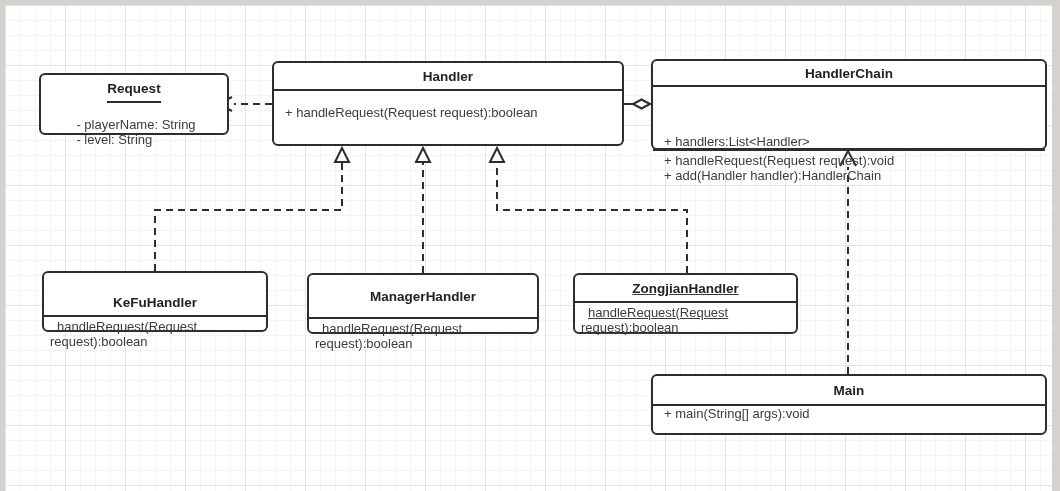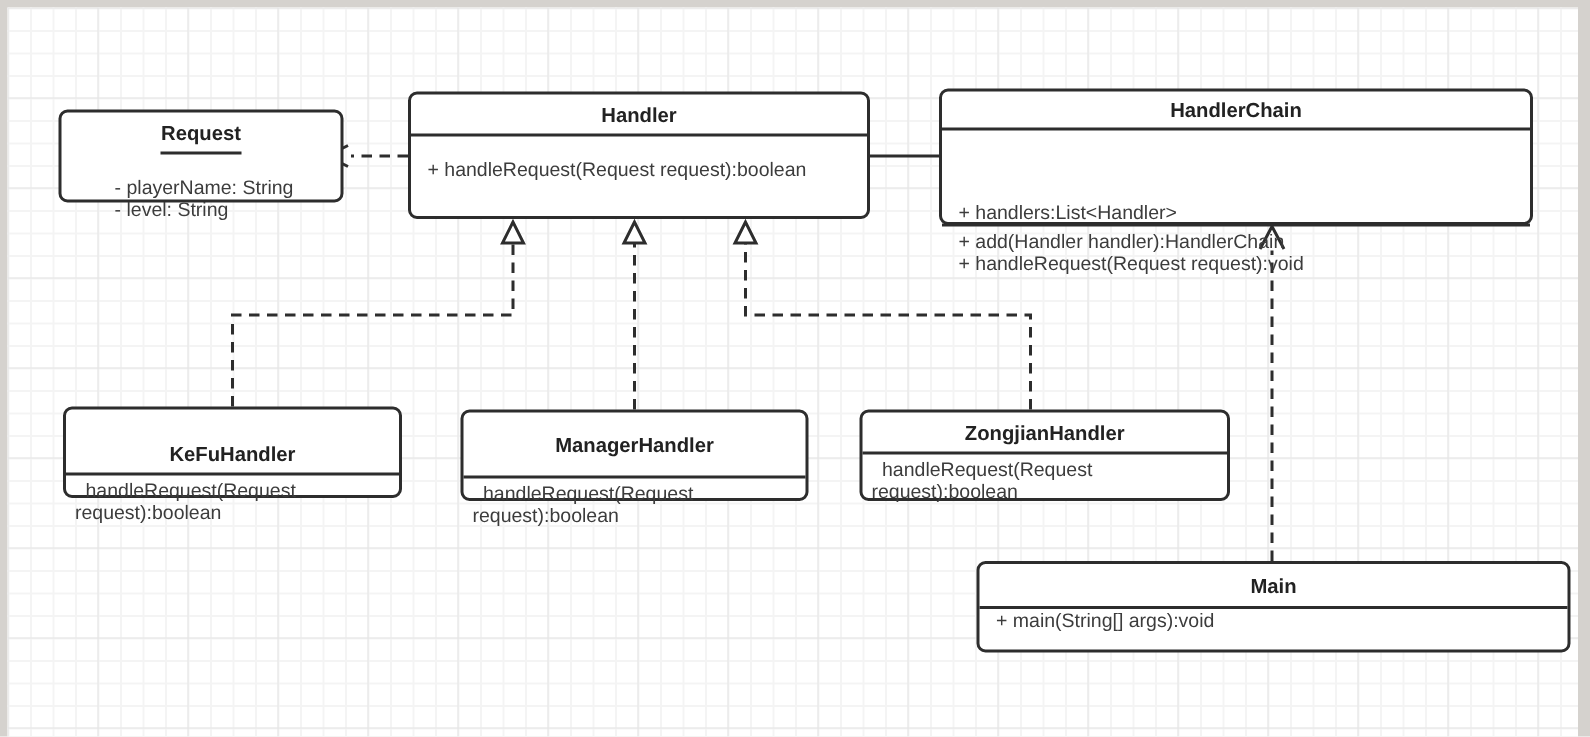--- a/index.html
+++ b/index.html
@@ -85,53 +85,53 @@
     </svg>
 
     <div class="uml-box" style="left:39px;top:73px;width:190px;height:62px;align-items:center;">
       <div class="uml-title" style="height:28px;">Request</div>
       <div class="uml-section" style="padding:14px 4px 0 8px;">
         <div class="uml-line">- playerName: String</div>
         <div class="uml-line">- level: String</div>
       </div>
     </div>
 
-    <div class="uml-box" style="left:272px;top:61px;width:308px;height:85px;">
+    <div class="uml-box" style="left:272px;top:61px;width:352px;height:85px;">
       <div class="uml-title" style="height:28px;">Handler</div>
       <div class="uml-section" style="padding:14px 20px 0 11px;">
         <div class="uml-line">+ handleRequest(Request request):boolean</div>
       </div>
     </div>
 
-    <div class="uml-box" style="left:626px;top:59px;width:396px;height:91px;">
+    <div class="uml-box" style="left:651px;top:59px;width:396px;height:91px;">
       <div class="uml-title" style="height:26px;">HandlerChain</div>
       <div class="uml-section divided" style="height:33px;padding:8px 4px 0 11px;">
         <div class="uml-line">+ handlers:List&lt;Handler&gt;</div>
       </div>
       <div class="uml-section" style="padding:2px 4px 0 11px;">
+        <div class="uml-line">+ handleRequest(Request request):void</div>
         <div class="uml-line">+ add(Handler handler):HandlerChain</div>
-        <div class="uml-line">+ handleRequest(Request request):void</div>
       </div>
     </div>
 
     <div class="uml-box" style="left:42px;top:271px;width:226px;height:61px;">
       <div class="uml-title" style="height:28px;margin-top:16px;">KeFuHandler</div>
       <div class="uml-section" style="padding:2px 10px 0 6px;">
         <div class="uml-wrap">handleRequest(Request request):boolean</div>
       </div>
     </div>
 
     <div class="uml-box" style="left:307px;top:273px;width:232px;height:61px;">
       <div class="uml-title" style="height:44px;">ManagerHandler</div>
       <div class="uml-section" style="padding:2px 10px 0 6px;">
         <div class="uml-wrap">handleRequest(Request request):boolean</div>
       </div>
     </div>
 
-    <div class="uml-box" style="left:573px;top:273px;width:247px;height:61px;">
+    <div class="uml-box" style="left:573px;top:273px;width:225px;height:61px;text-decoration:underline;">
       <div class="uml-title" style="height:28px;">ZongjianHandler</div>
       <div class="uml-section" style="padding:2px 10px 0 6px;">
         <div class="uml-wrap">handleRequest(Request request):boolean</div>
       </div>
     </div>
 
     <div class="uml-box" style="left:651px;top:374px;width:396px;height:61px;">
       <div class="uml-title" style="height:30px;">Main</div>
       <div class="uml-section" style="flex:1;display:flex;align-items:flex-start;padding-left:11px;">
         <div class="uml-line">+ main(String[] args):void</div>

